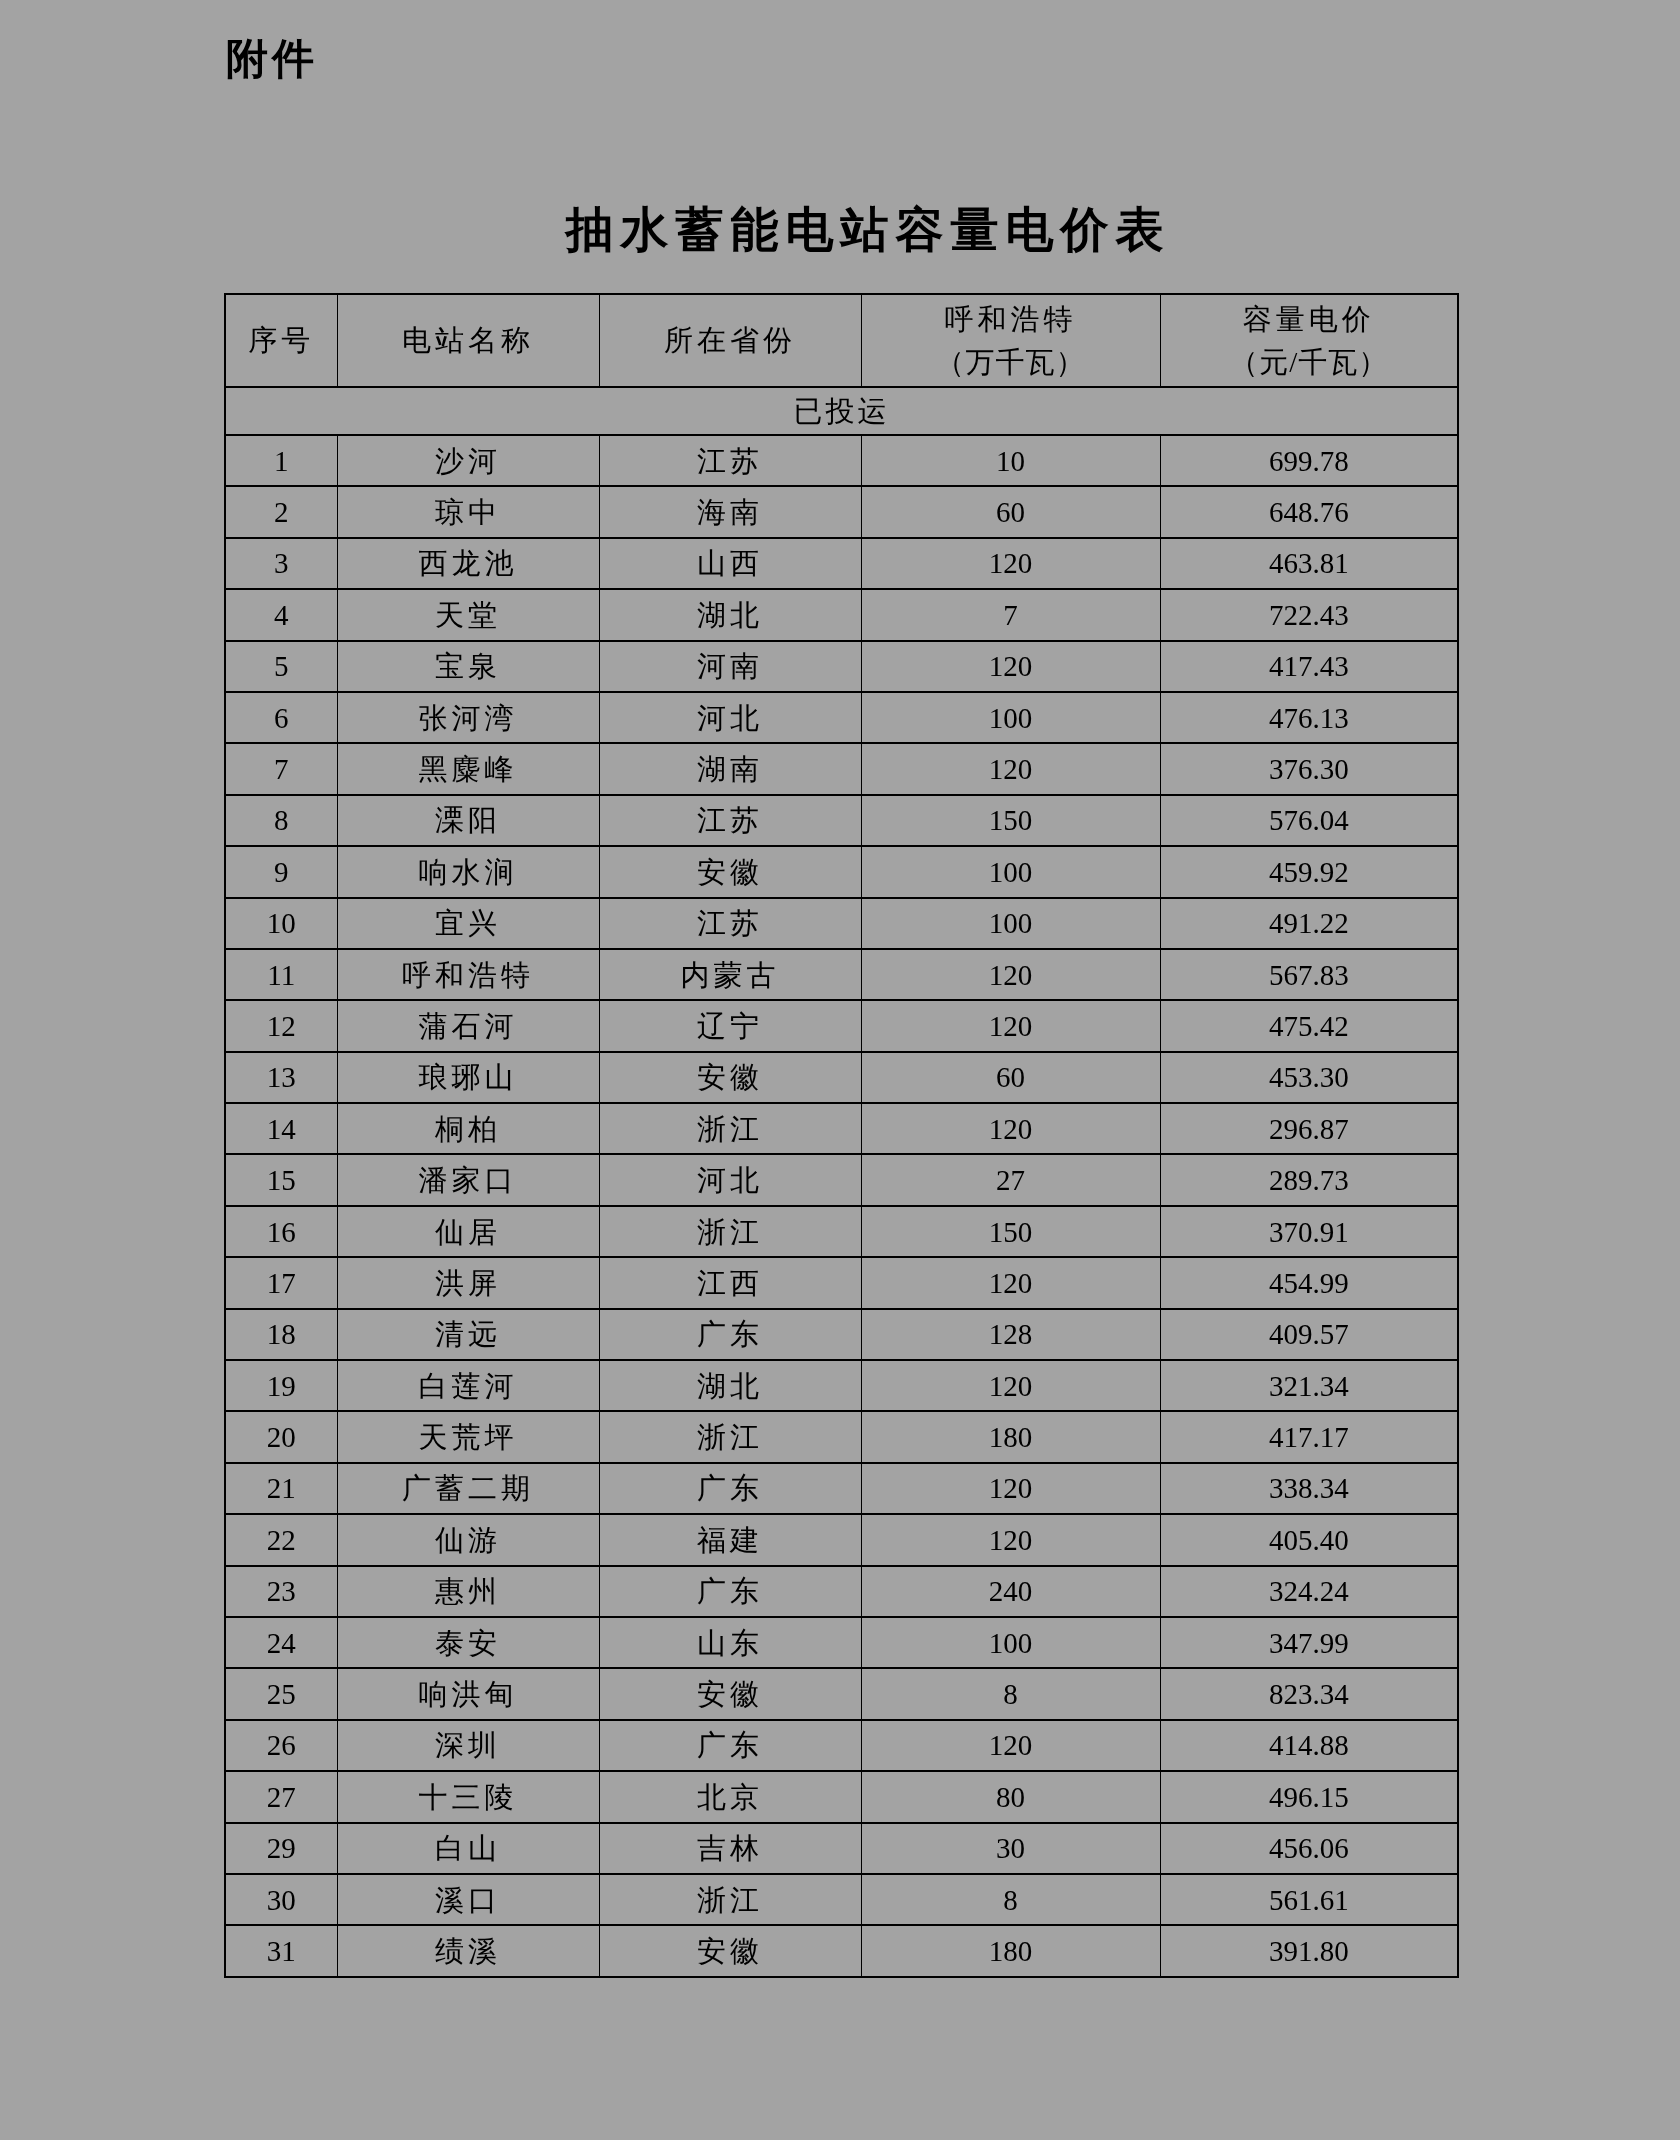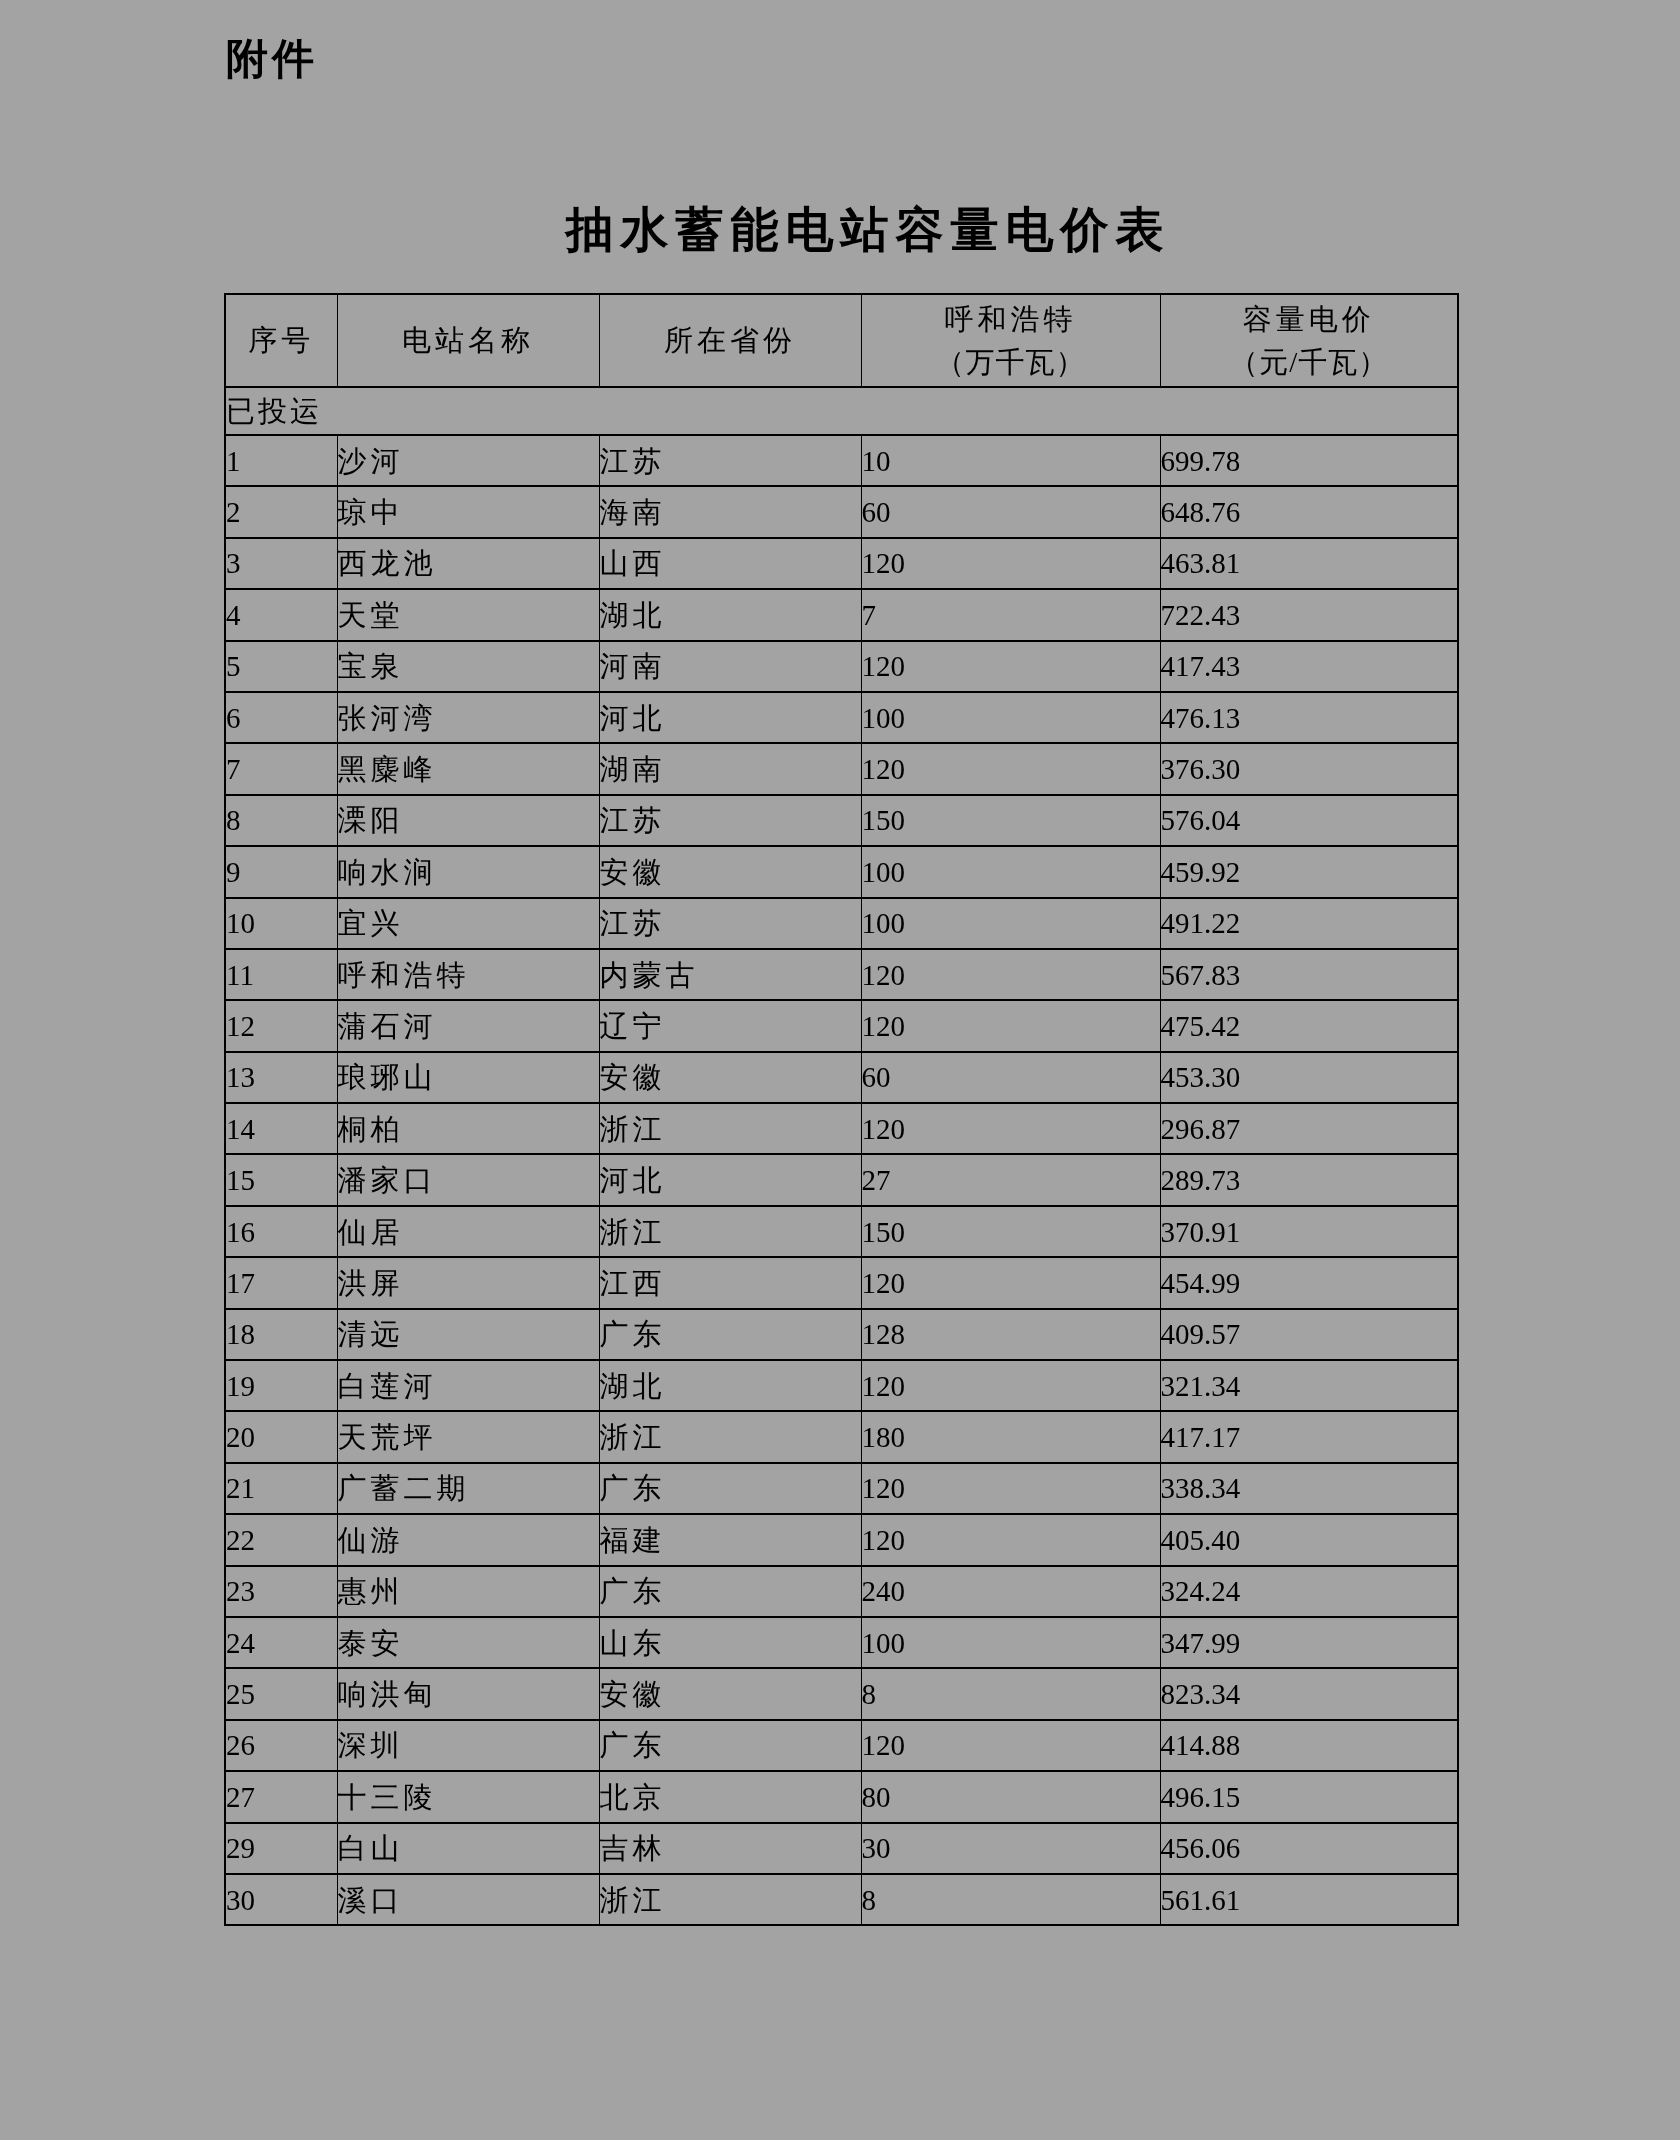--- a/index.html
+++ b/index.html
@@ -40,20 +40,21 @@
     letter-spacing: 7px;
     padding-left: 28px;
   }
   table.price-table {
     position: absolute;
     left: 224px;
     top: 293px;
     width: 1233px;
     border-collapse: collapse;
     table-layout: fixed;
+    text-align: center;
     border: 2px solid #000;
   }
   .price-table th, .price-table td {
     border-left: 1px solid #000;
     border-right: 1px solid #000;
     border-top: 2px solid #000;
     border-bottom: 2px solid #000;
     padding: 0;
     vertical-align: middle;
     font-weight: normal;
@@ -319,16 +320,23 @@
           <td class="num">30</td>
           <td class="num">456.06</td>
         </tr>
         <tr class="data-row">
           <td class="num">30</td>
           <td class="cjk">溪口</td>
           <td class="cjk">浙江</td>
           <td class="num">8</td>
           <td class="num">561.61</td>
         </tr>
+        <tr class="data-row">
+          <td class="num">31</td>
+          <td class="cjk">绩溪</td>
+          <td class="cjk">安徽</td>
+          <td class="num">180</td>
+          <td class="num">391.80</td>
+        </tr>
       </tbody>
   </table>
 
 </div>
 
 </body></html>

